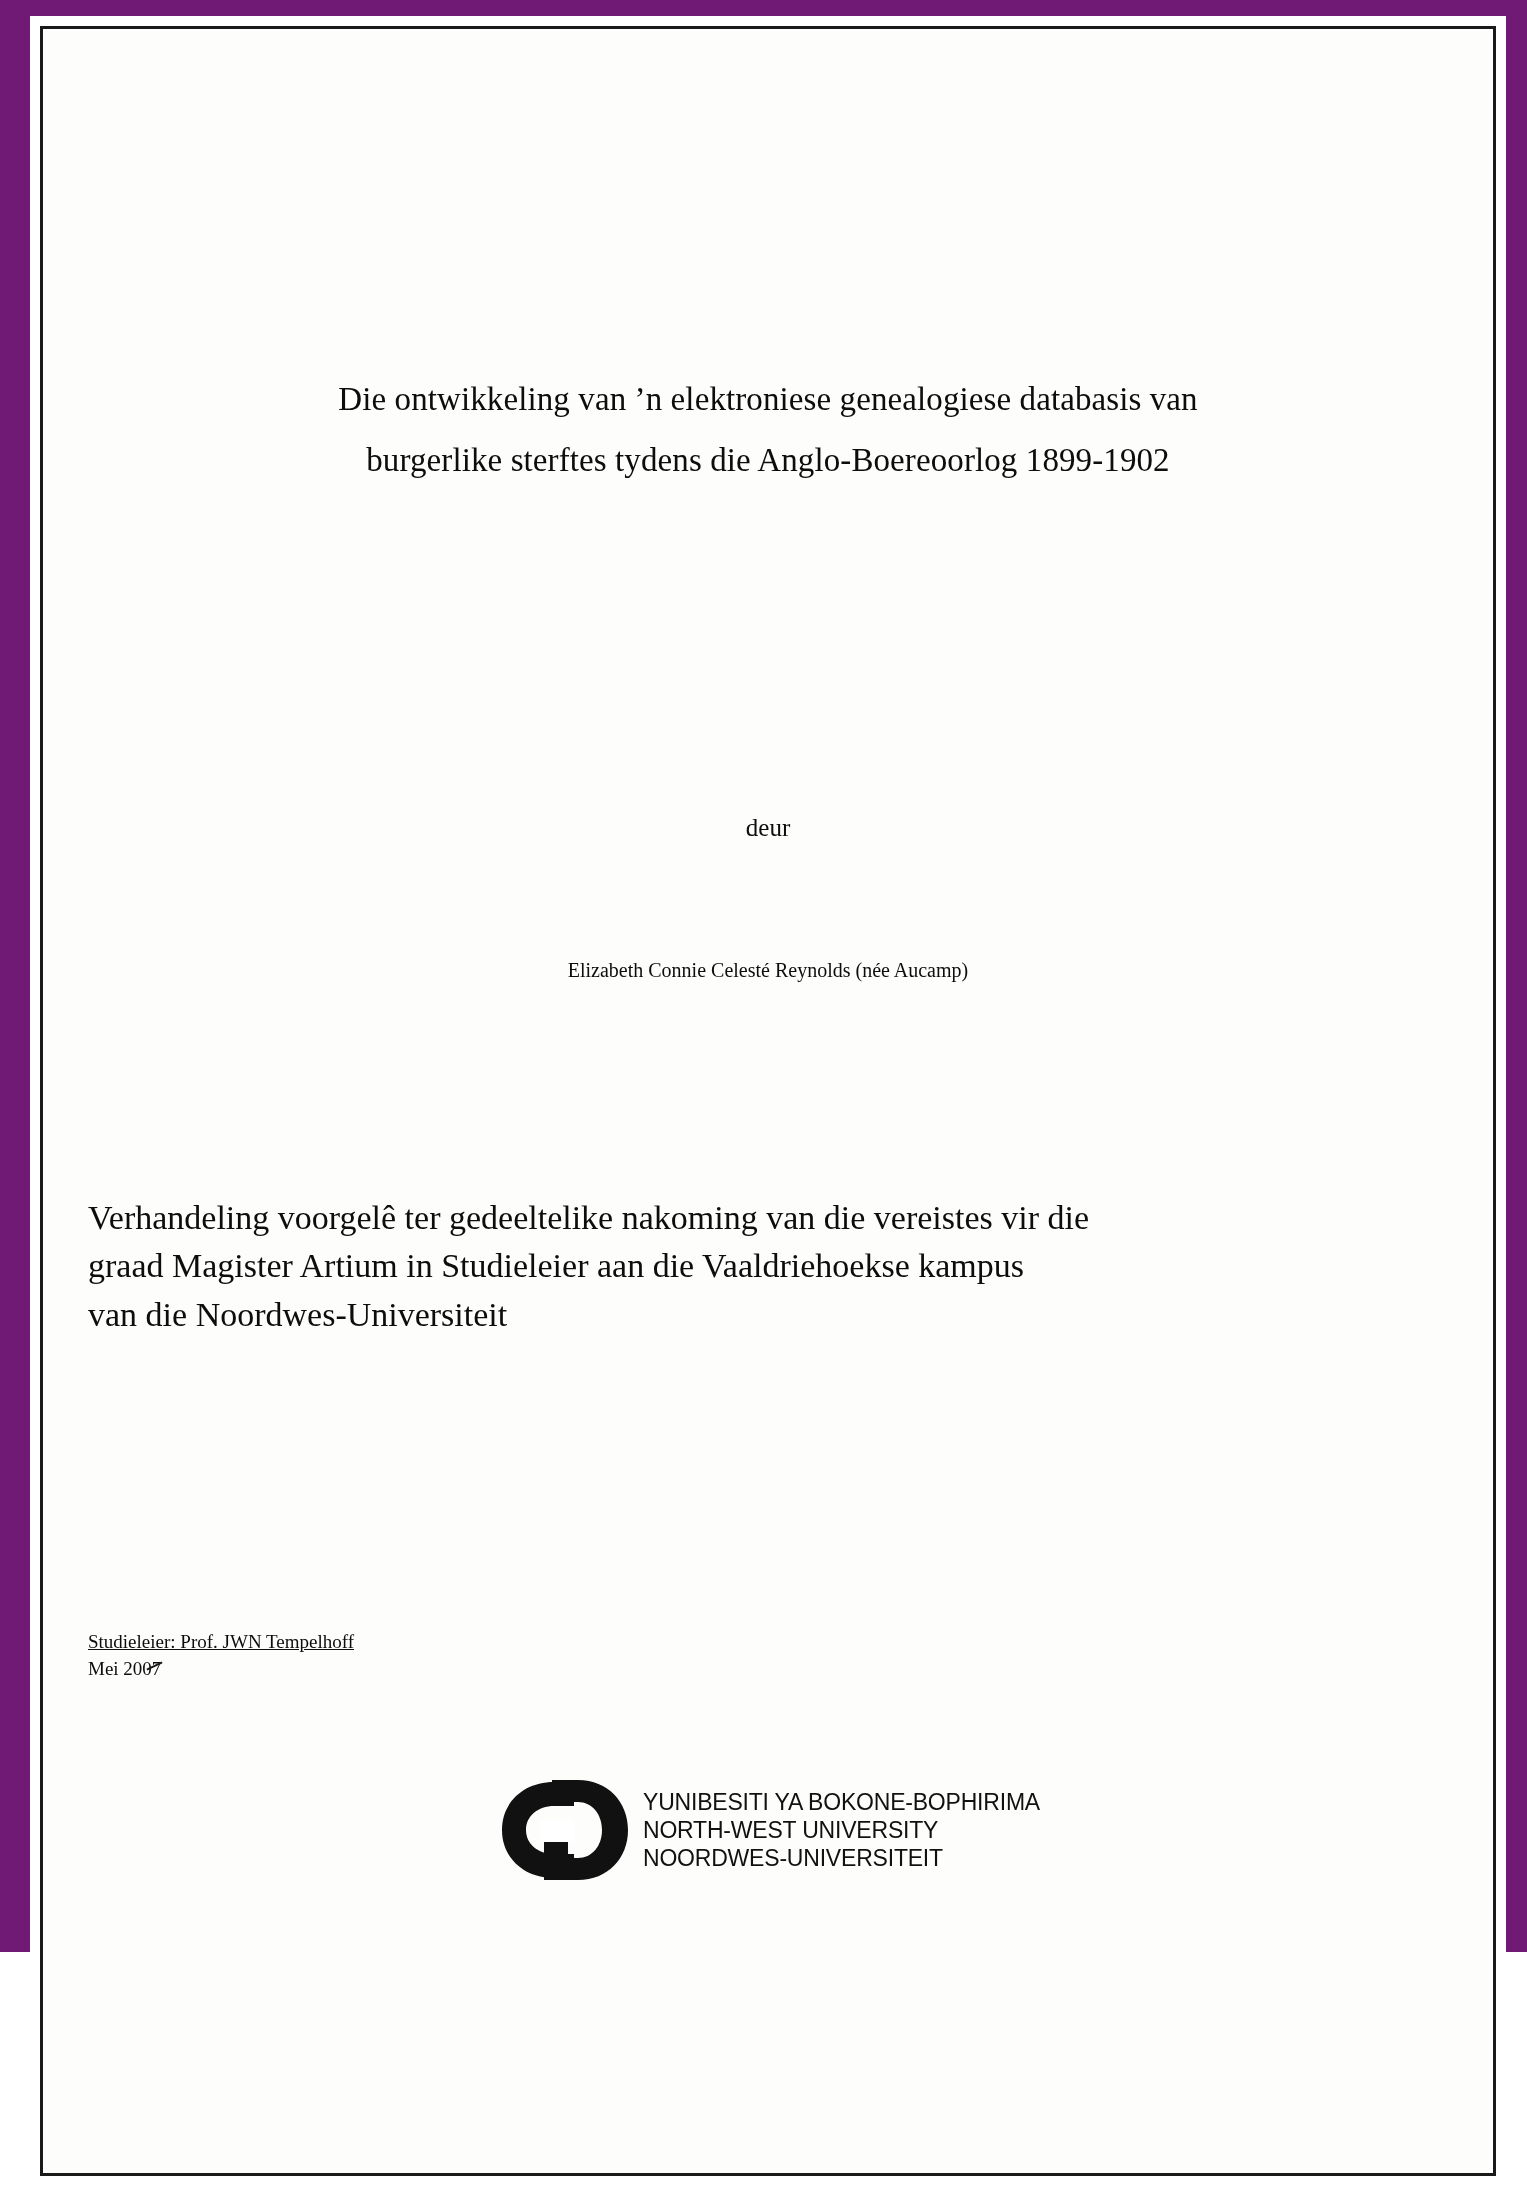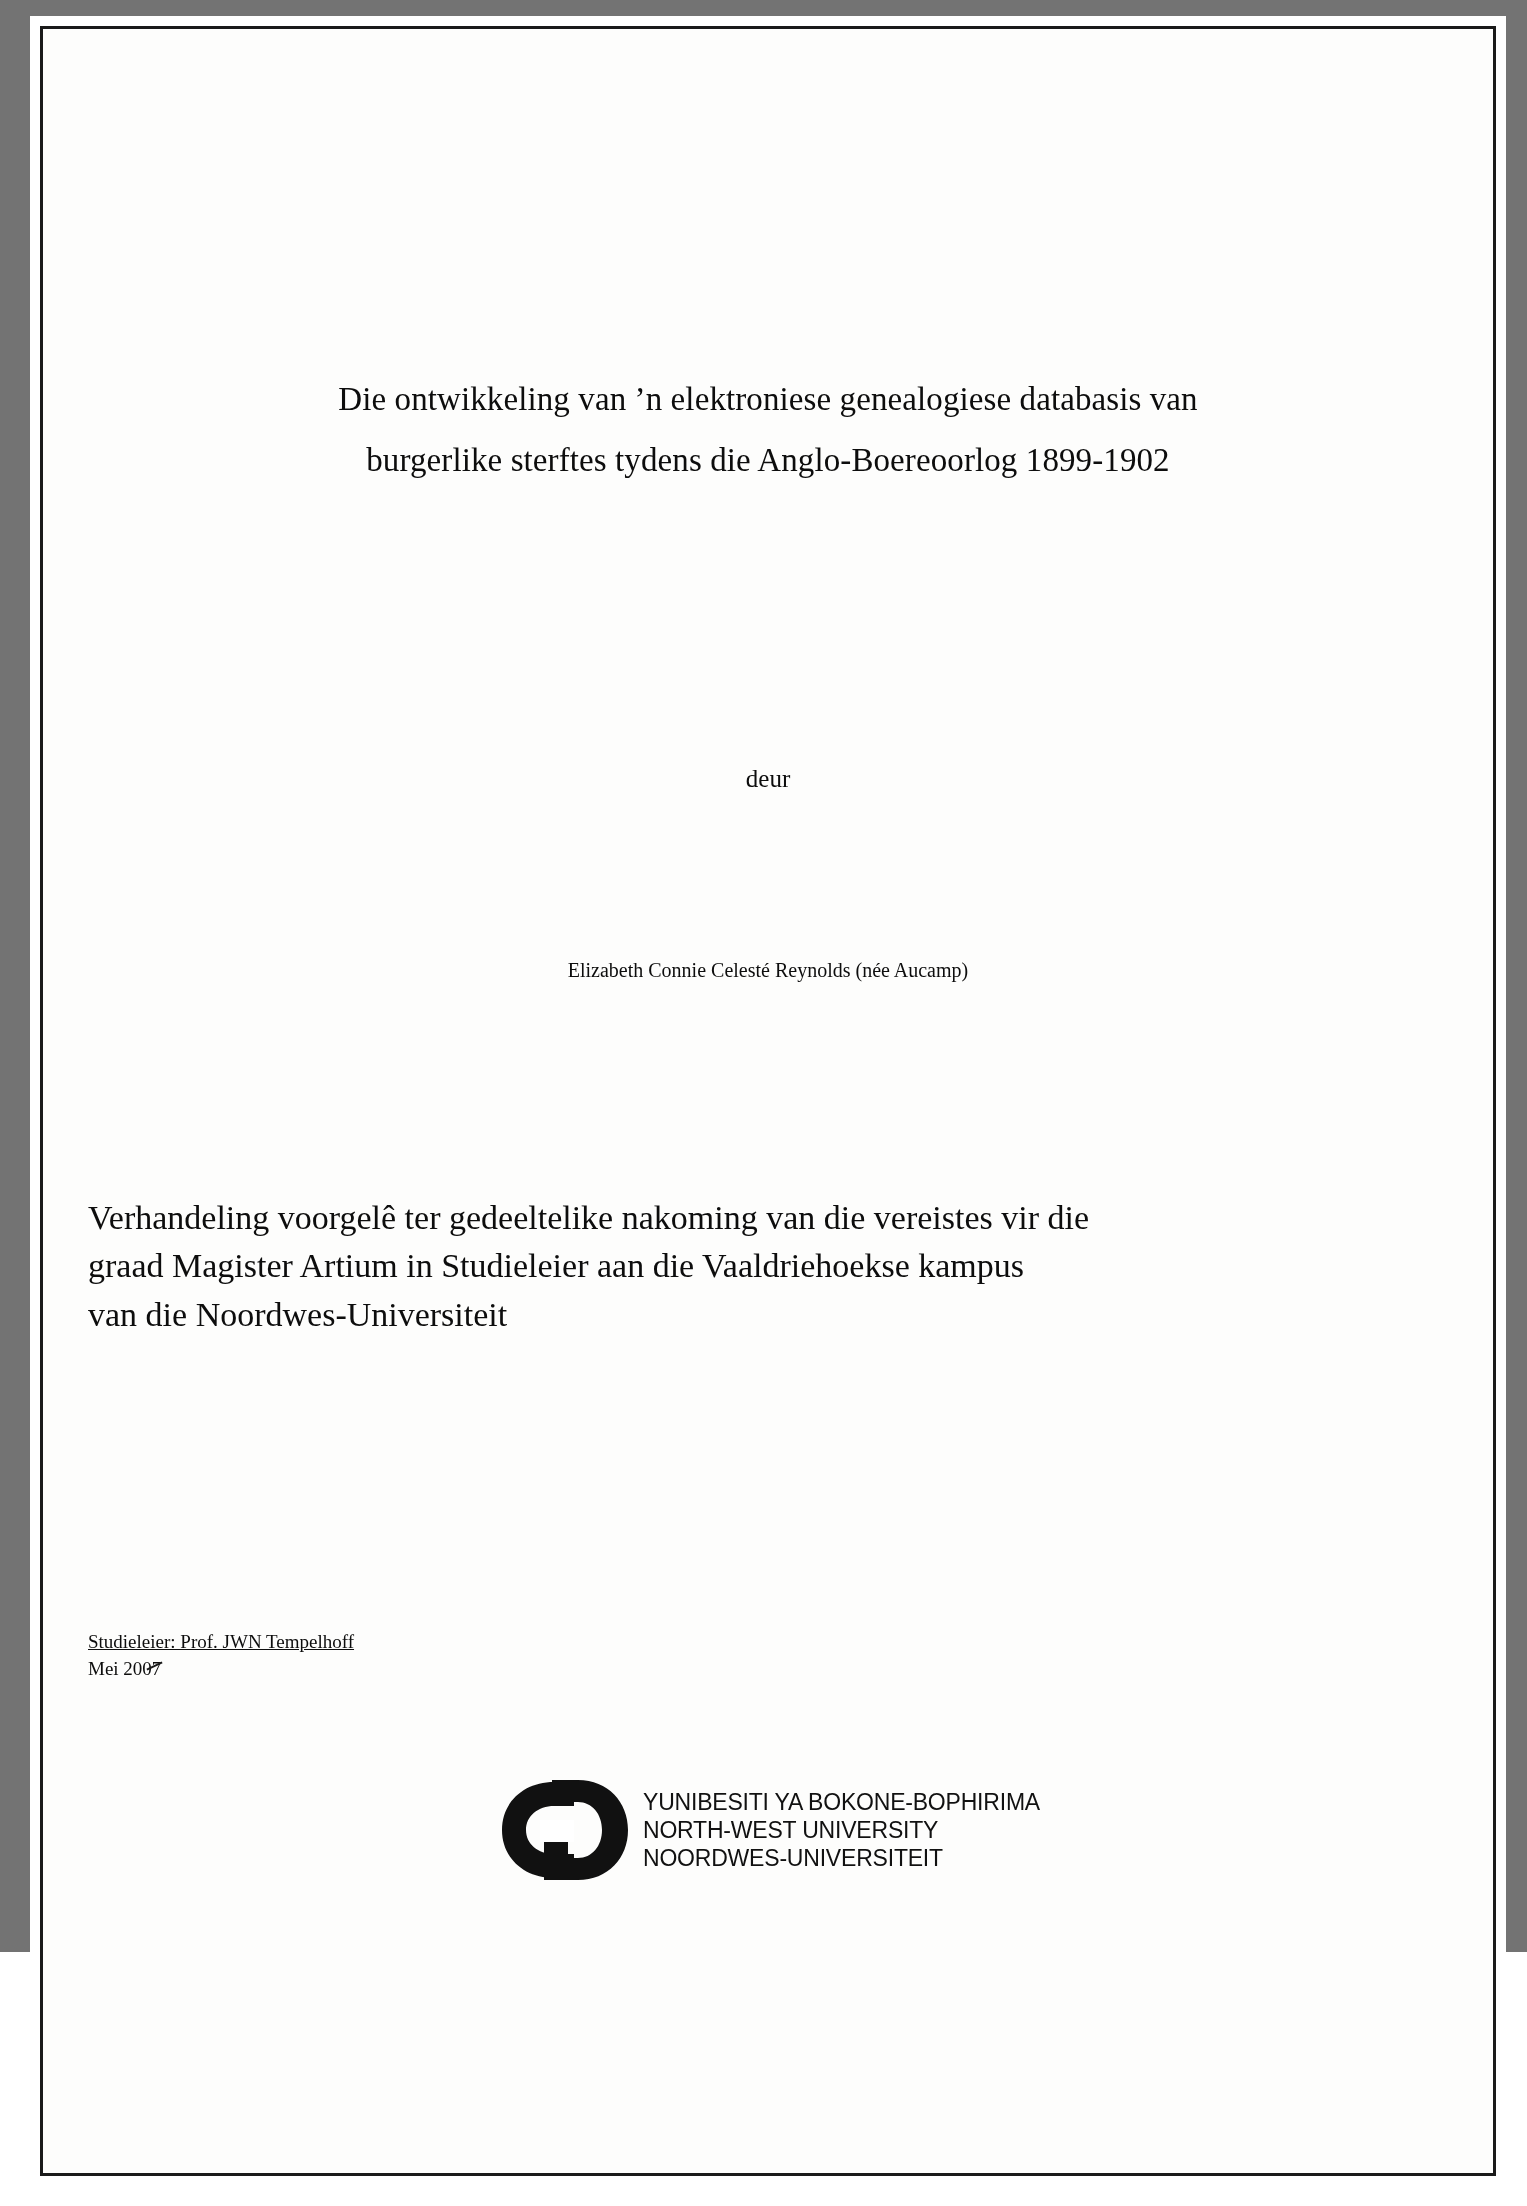--- a/index.html
+++ b/index.html
@@ -15,21 +15,21 @@
     position: relative;
     overflow: hidden;
   }
 
   
   .scan {
     position: absolute;
     left: 0; top: 0;
     width: 1527px;
     height: 1952px;
-    background: #737373;
+    background: #701a75;
   }
 
   .page-frame {
     position: absolute;
     left: 40px;
     top: 26px;
     width: 1450px;
     height: 2144px;
     background: #ffffff;
     border: 3px solid #1a1a1a;
@@ -52,21 +52,21 @@
   }
   .title-line {
     font-size: 33px;
     line-height: 1.85;
     letter-spacing: 0.1px;
   }
 
   
   .deur {
     position: absolute;
-    top: 736px;
+    top: 785px;
     left: 0;
     right: 0;
     text-align: center;
     font-size: 25px;
   }
 
   
   .author {
     position: absolute;
     top: 930px;

